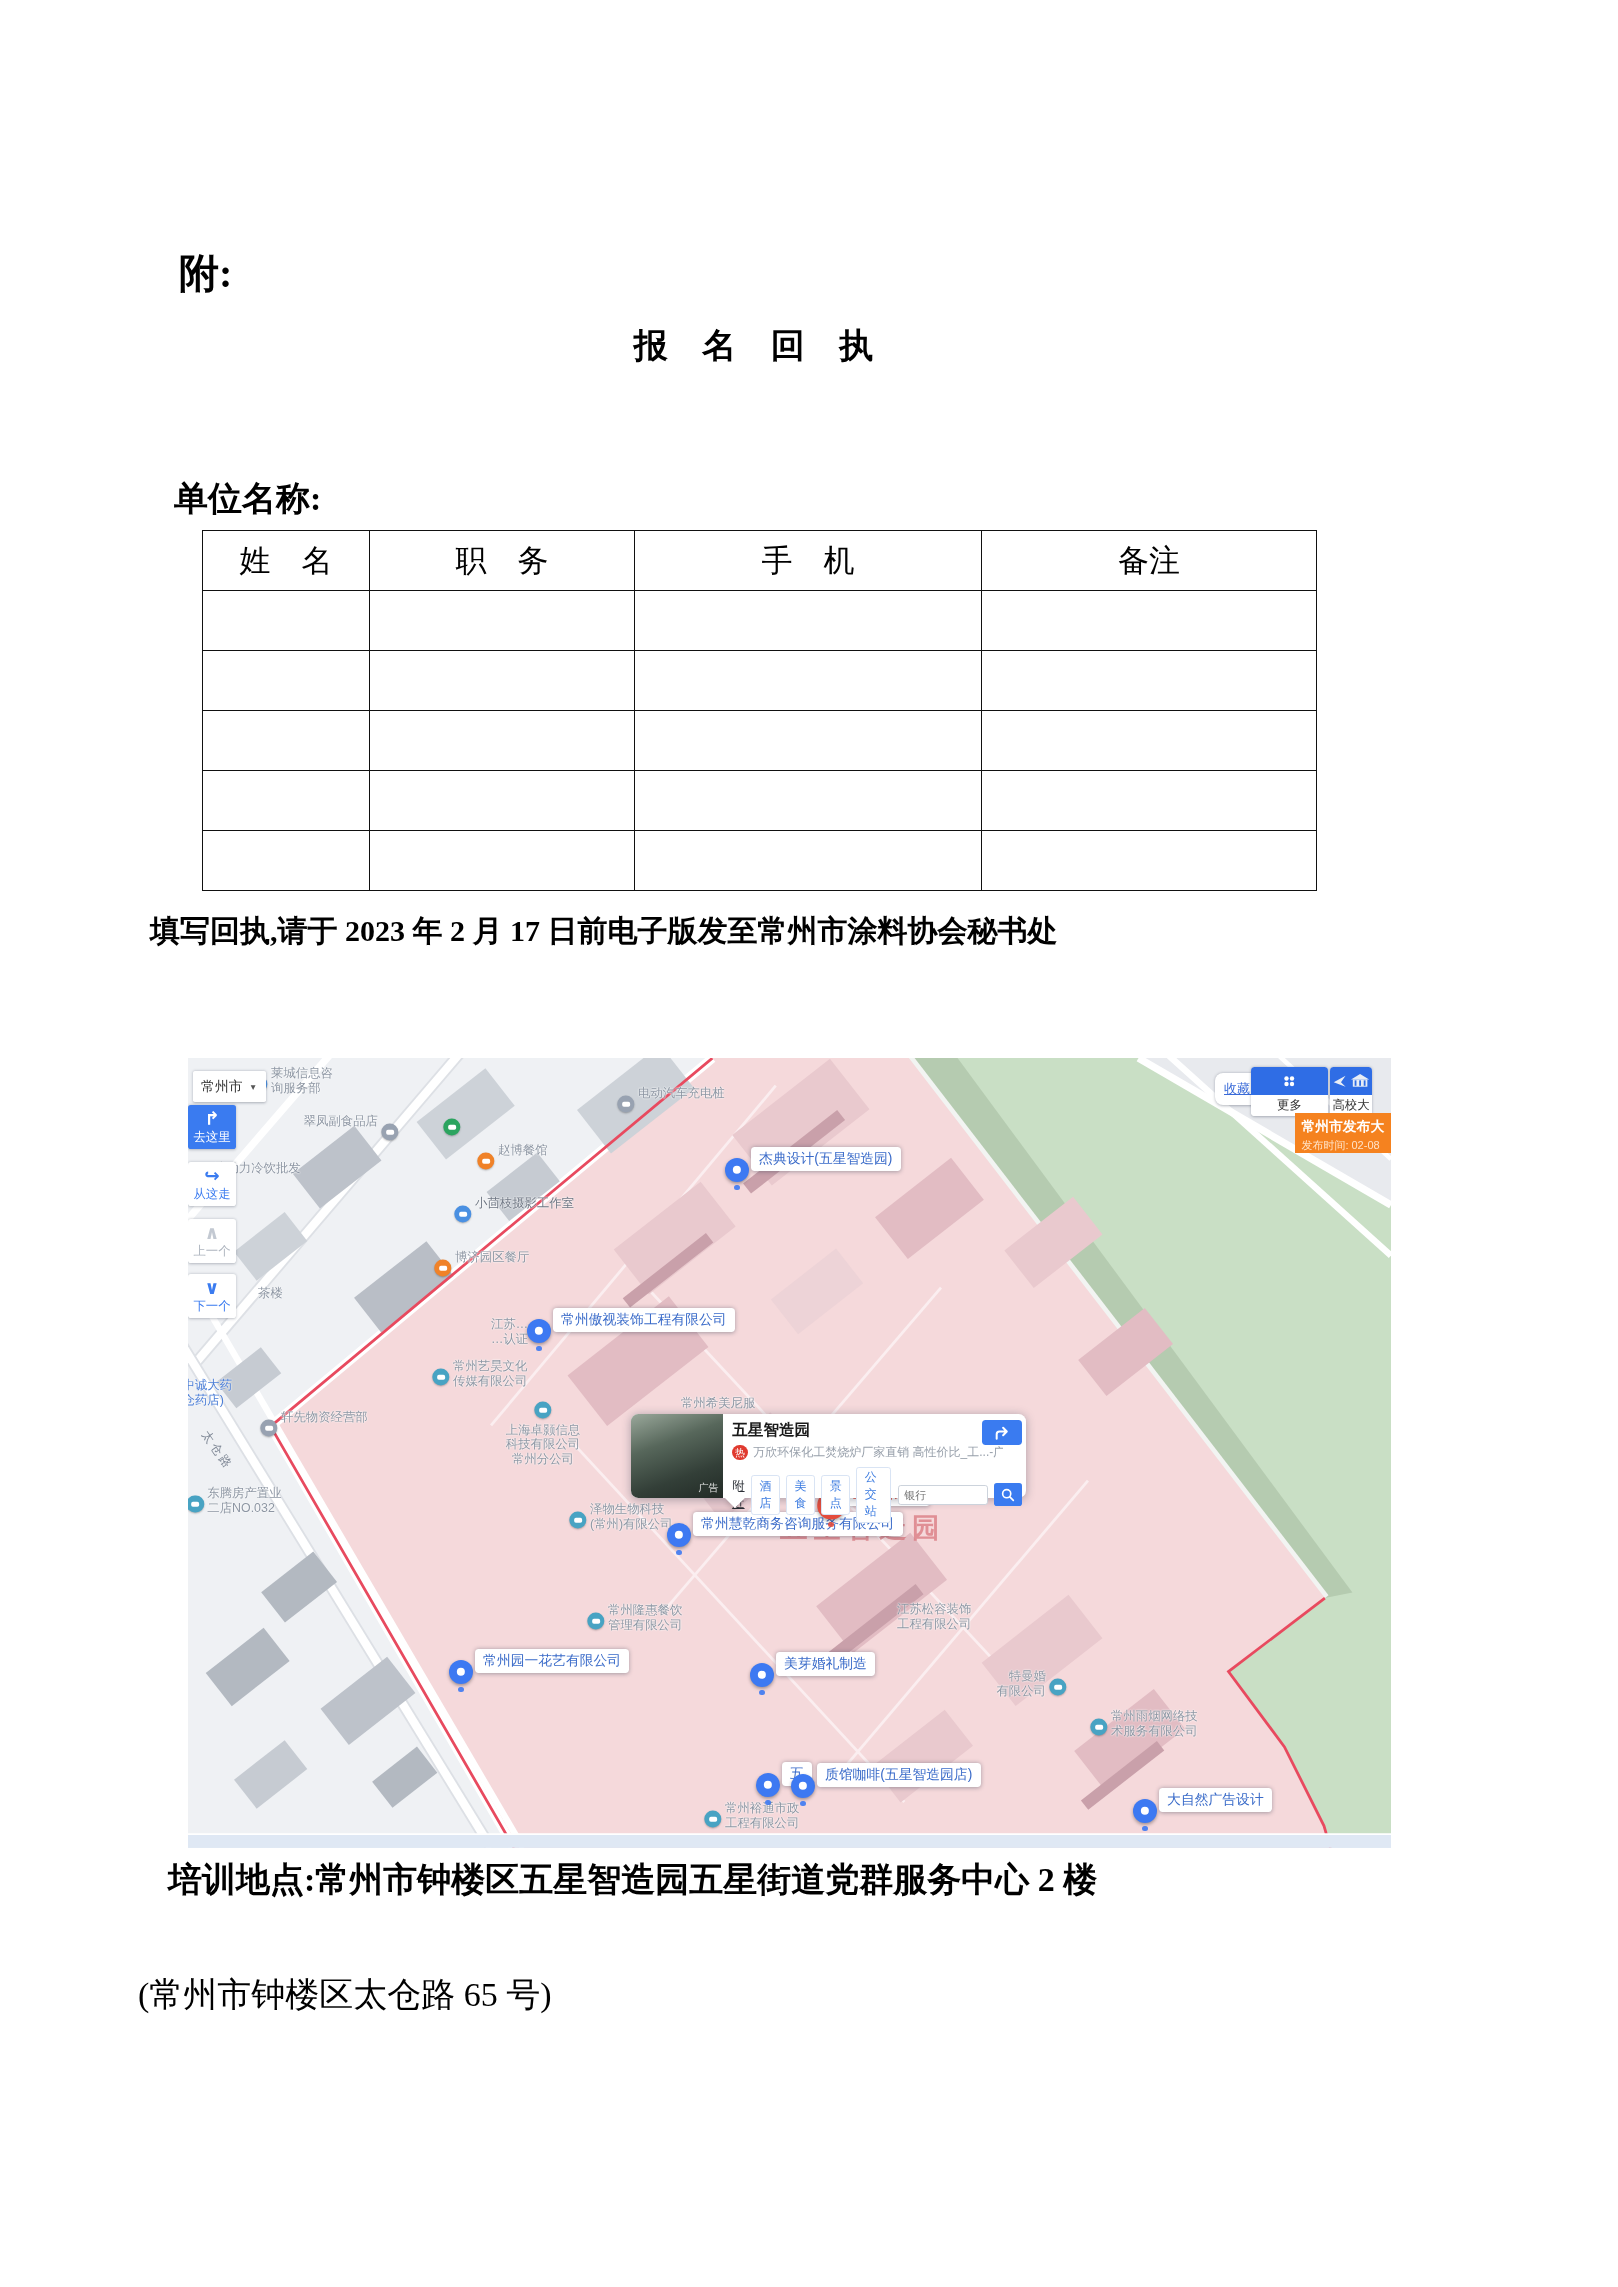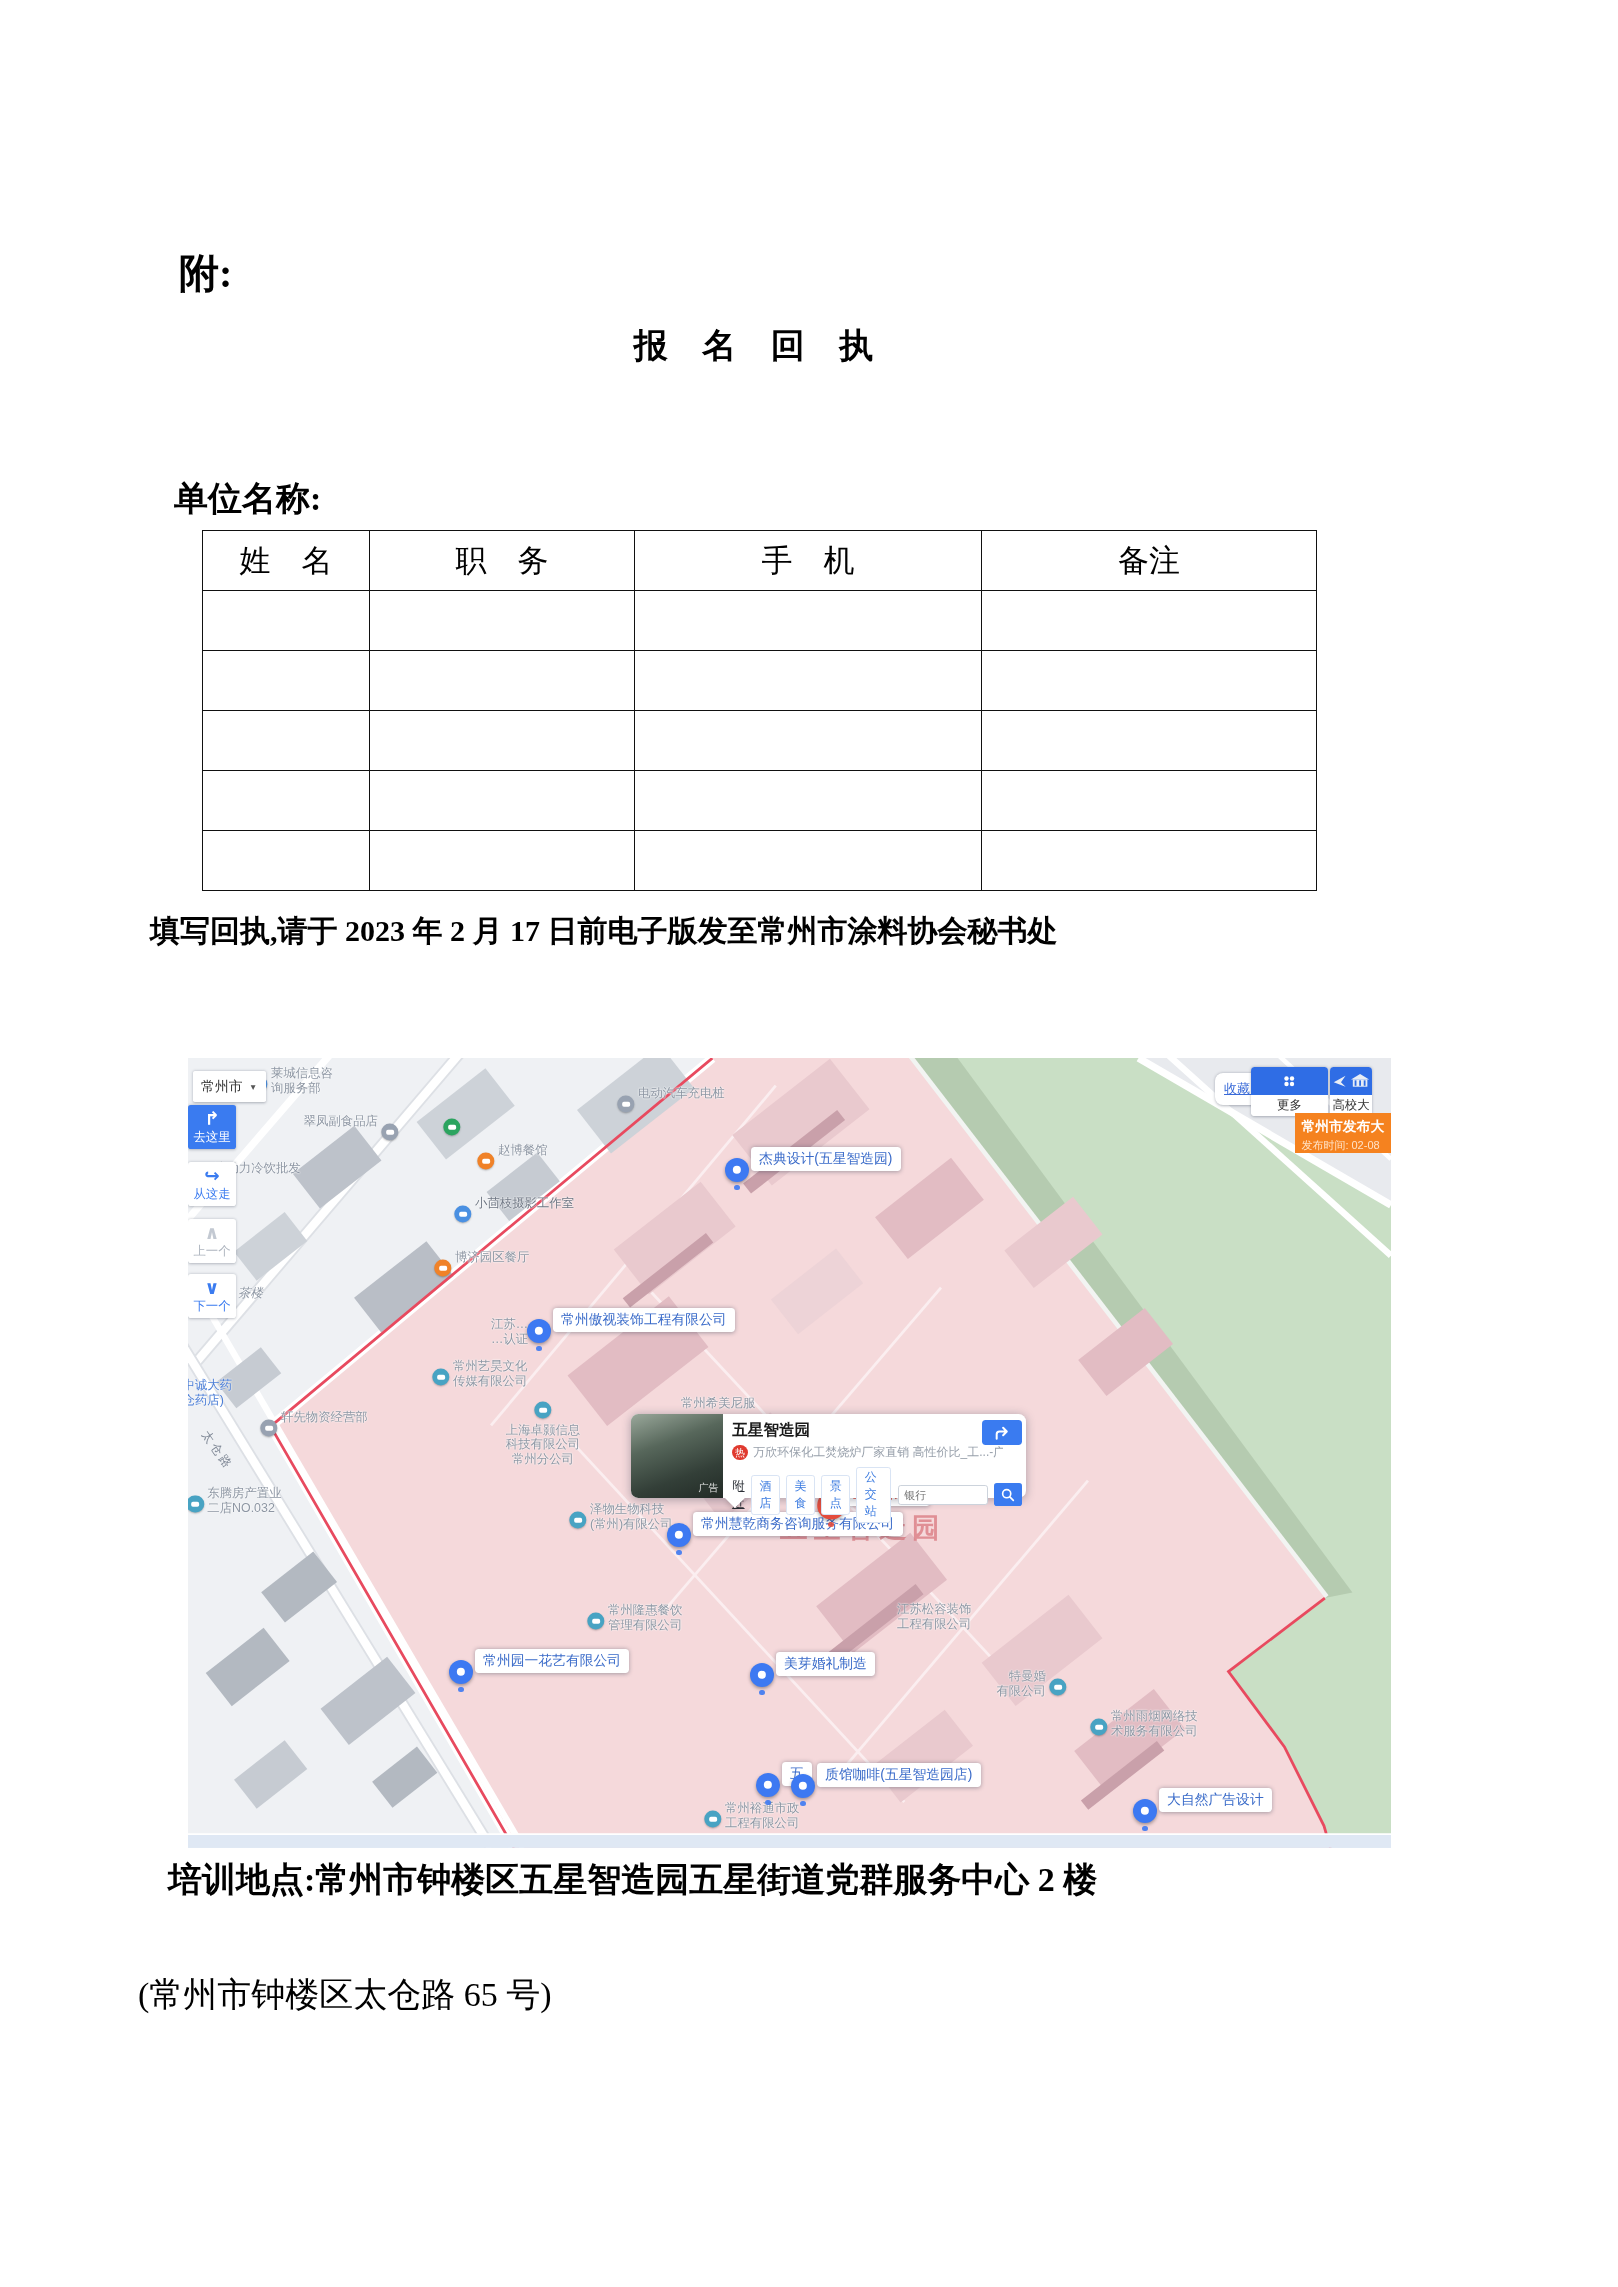--- a/index.html
+++ b/index.html
@@ -304,21 +304,21 @@
         <div class="mlabel plain">
           <div>轩先物资经营部</div>
         </div>
       </div>
       <div class="pinwrap kind-text" style="left: -5.5px; top: 320px;">
         <div class="mlabel plain" style="color: rgb(74, 125, 214);">
           <div>中诚大药</div>
           <div>仓药店)</div>
         </div>
       </div>
-      <div class="pinwrap kind-text" style="left: 50px; top: 228px; font-style: italic;">
+      <div class="pinwrap kind-text" style="left: 70px; top: 228px;">
         <div class="mlabel plain">
           <div>茶楼</div>
         </div>
       </div>
       <div class="pinwrap kind-teal" style="left: 7.3px; top: 455px;">
         <div class="pin-c pin-teal"></div>
         <div class="mlabel plain">
           <div>东腾房产置业</div>
           <div>二店NO.032</div>
         </div>

